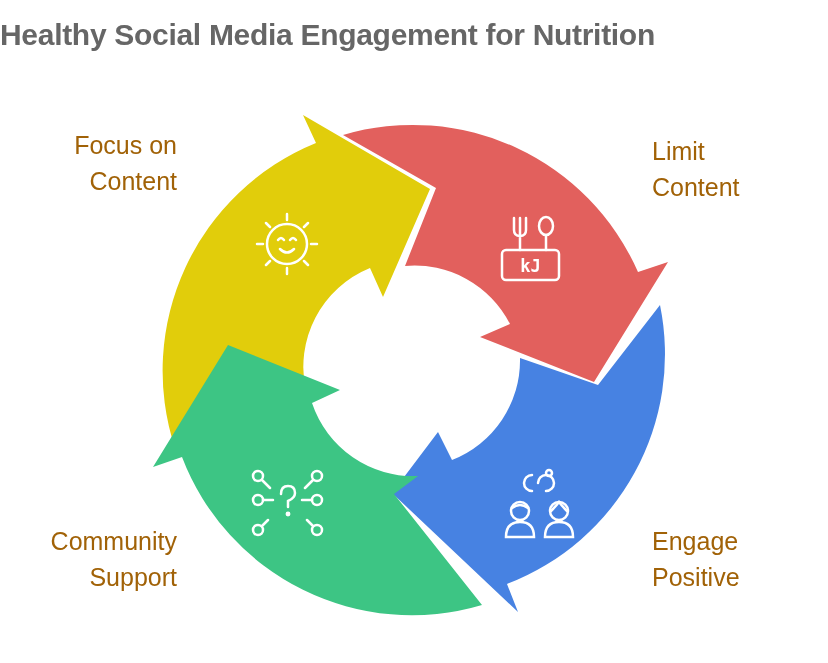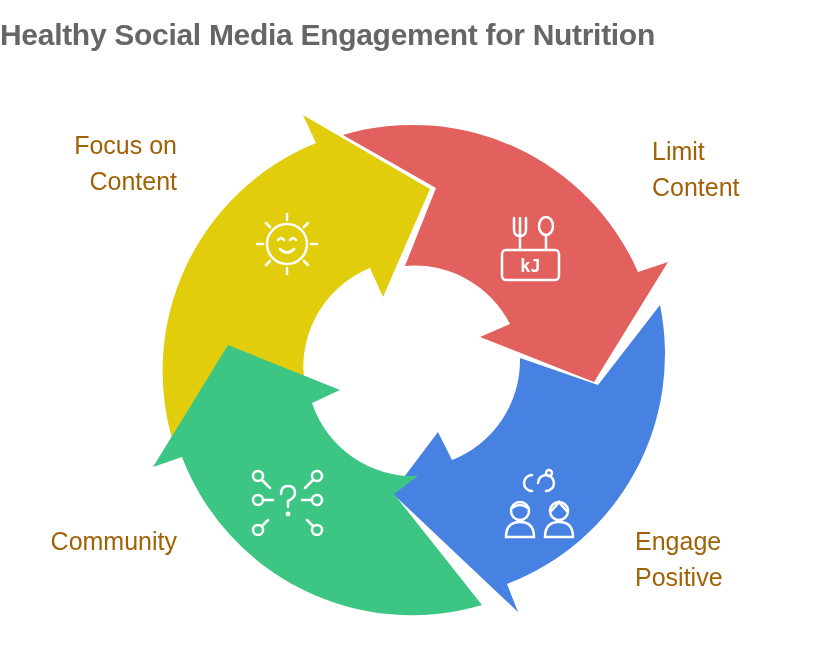--- a/index.html
+++ b/index.html
@@ -70,18 +70,19 @@
   <span>Content</span>
 </div>
 
 <div class="label" style="left: 652px; top: 133px;">
   <span>Limit</span>
   <span>Content</span>
 </div>
 
 <div class="label left" style="right: 651px; top: 523px;">
   <span>Community</span>
+  <span>Support</span>
 </div>
 
-<div class="label" style="left: 635px; top: 523px;">
+<div class="label" style="left: 652px; top: 523px;">
   <span>Engage</span>
   <span>Positive</span>
 </div>
 
 </body></html>

